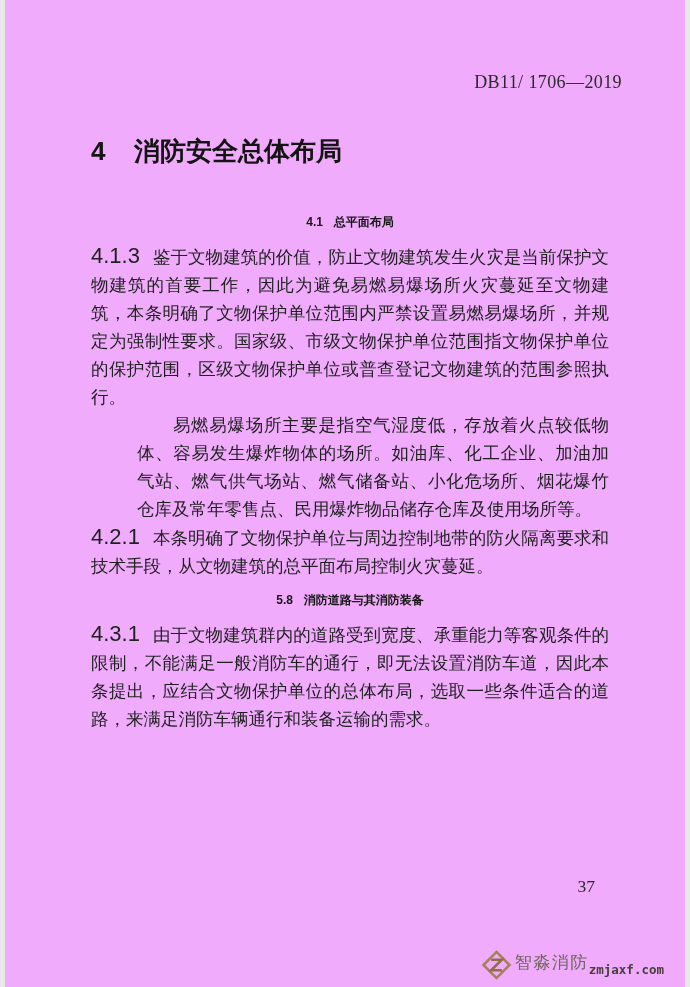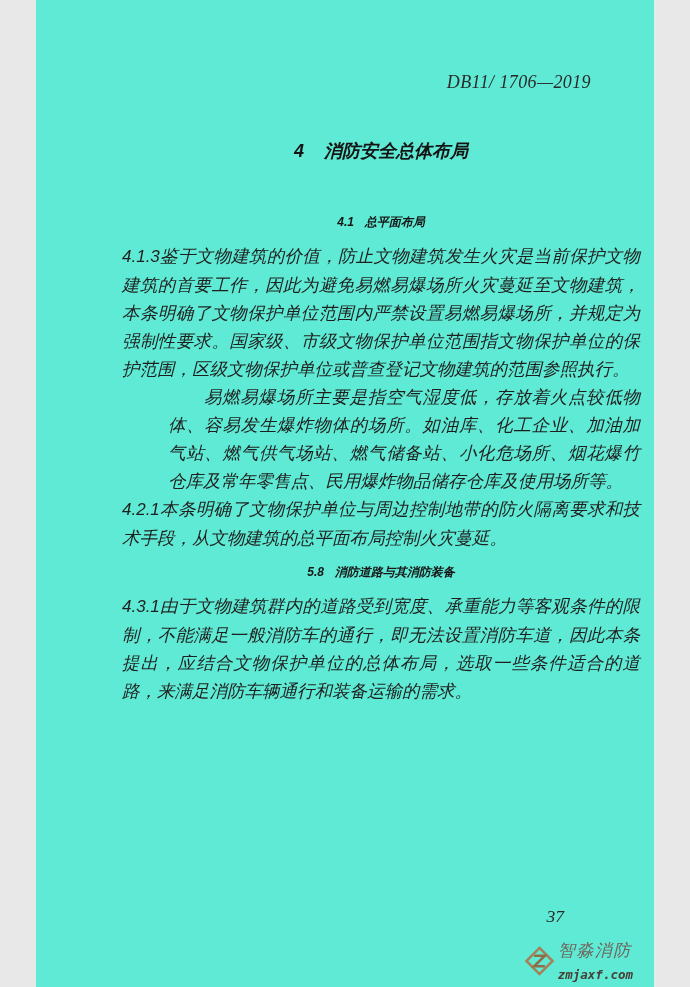--- a/index.html
+++ b/index.html
@@ -1,46 +1,44 @@
 <!DOCTYPE html>
 <html><head>
 <meta charset="utf-8">
 <style>
   html, body { margin: 0; padding: 0; background: #e8e8e8; }
   .page {
     position: relative;
-    width: 618px;
+    width: 680px;
     height: 987px;
     margin: 0 auto;
-    background: #5eead4;
+    background: #f0abfc;
     font-family: "Liberation Serif", serif;
     color: #1e1e1e;
     overflow: hidden;
-    font-style: italic;
   }
   .doc-header {
     position: absolute;
     top: 72px;
     right: 63px;
     font-size: 18px;
     letter-spacing: 0.4px;
     color: #2a2a2a;
   }
   .content {
     position: absolute;
     top: 128px;
     left: 86px;
     width: 518px;
   }
   .chapter-title {
     margin: 6px 0 0 0;
-    text-align: center;
     font-family: "Liberation Sans", sans-serif;
     font-weight: bold;
-    font-size: 18px;
+    font-size: 26px;
     line-height: 34px;
     color: #141414;
   }
   .chapter-title .num { margin-right: 1.1em; }
   .section-heading {
     margin: 8px 0;
     text-align: center;
     font-family: "Liberation Sans", sans-serif;
     font-weight: bold;
     font-size: 12px;
@@ -52,40 +50,40 @@
   .para {
     margin: 0;
     font-size: 17.5px;
     line-height: 28px;
     text-align: justify;
     text-justify: inter-ideograph;
     color: #1f1f1f;
   }
   .para .clause-num {
     font-family: "Liberation Sans", sans-serif;
-    font-size: 17px;
+    font-size: 22px;
+    margin-right: 13px;
   }
   .para.indent { text-indent: 2.05em; margin-left: 46px; }
   .page-number {
     position: absolute;
     top: 876px;
     right: 90px;
     font-size: 17.5px;
     color: #2a2a2a;
-    margin-top: 30px;
   }
   .watermark {
     position: absolute;
     right: 21px;
     bottom: 6px;
     display: flex;
     align-items: center;
   }
   .watermark .logo-mark { width: 31px; height: 32px; margin-right: 3px; }
-  .watermark .logo-text { display: flex; flex-direction: column; line-height: 1; }
+  .watermark .logo-text { display: flex; flex-direction: row; line-height: 1; }
   .logo-name {
     font-family: "Liberation Sans", sans-serif;
     font-size: 17px;
     letter-spacing: 1.5px;
     color: #6e665c;
   }
   .logo-url {
     font-family: "DejaVu Sans Mono", monospace;
     font-weight: bold;
     font-size: 12.5px;

